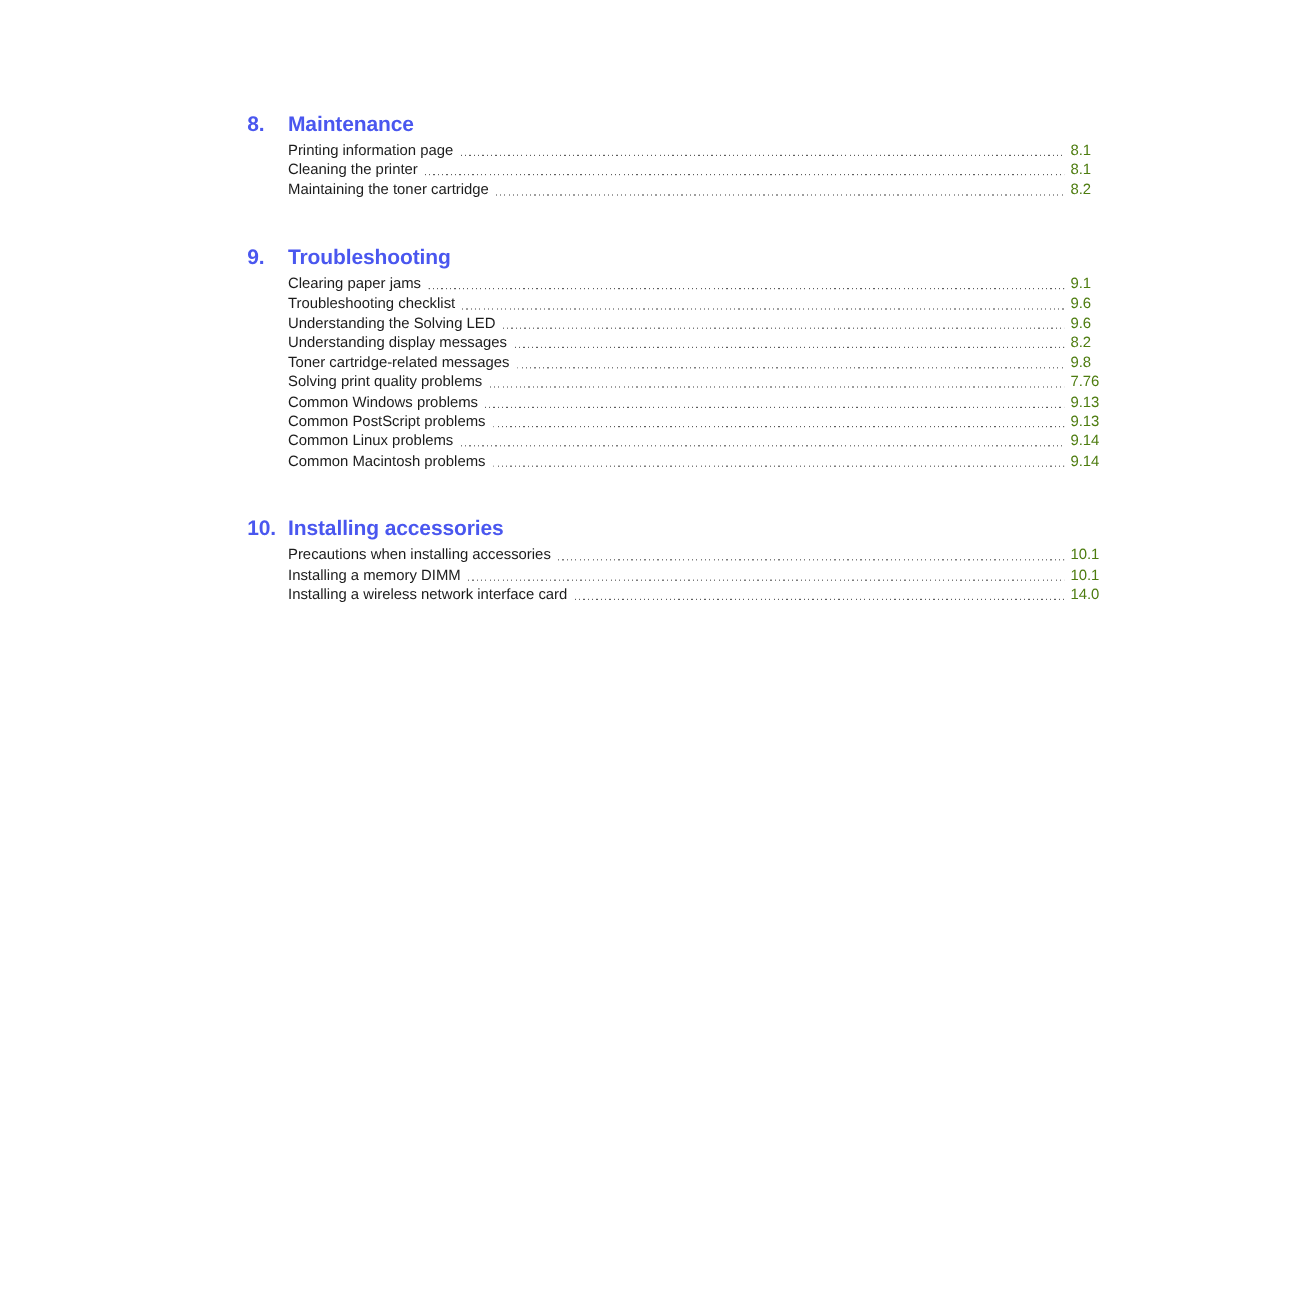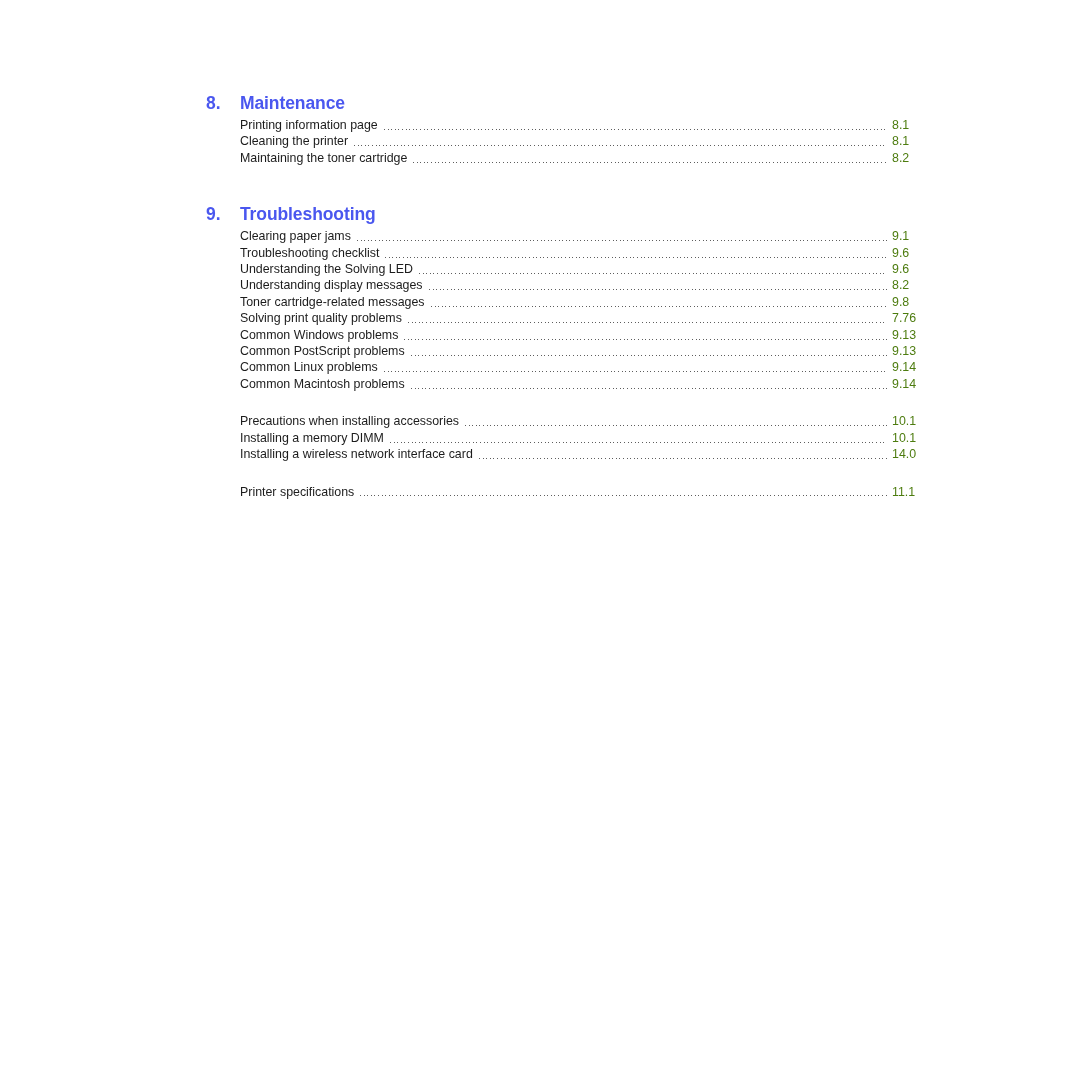--- a/index.html
+++ b/index.html
@@ -181,41 +181,38 @@
             <span class="entry-page">9.14</span>
           </div>
           <div class="entry">
             <span class="entry-label">Common Macintosh problems</span>
             <span class="entry-leader"></span>
             <span class="entry-page">9.14</span>
           </div>
         </div>
       </div>
       <div class="section">
+        <div class="section-heading">
+          <span class="section-number">10.</span>
+          <span class="section-title">Installing accessories</span>
+        </div>
         <div class="entries">
           <div class="entry">
             <span class="entry-label">Precautions when installing accessories</span>
             <span class="entry-leader"></span>
             <span class="entry-page">10.1</span>
           </div>
           <div class="entry">
             <span class="entry-label">Installing a memory DIMM</span>
             <span class="entry-leader"></span>
             <span class="entry-page">10.1</span>
           </div>
           <div class="entry">
             <span class="entry-label">Installing a wireless network interface card</span>
             <span class="entry-leader"></span>
             <span class="entry-page">14.0</span>
           </div>
         </div>
       </div>
       <div class="section">
-        <div class="entries">
-          <div class="entry">
-            <span class="entry-label">Printer specifications</span>
-            <span class="entry-leader"></span>
-            <span class="entry-page">11.1</span>
-          </div>
-        </div>
       </div>
     </div>
 </div>
 
 </body></html>

